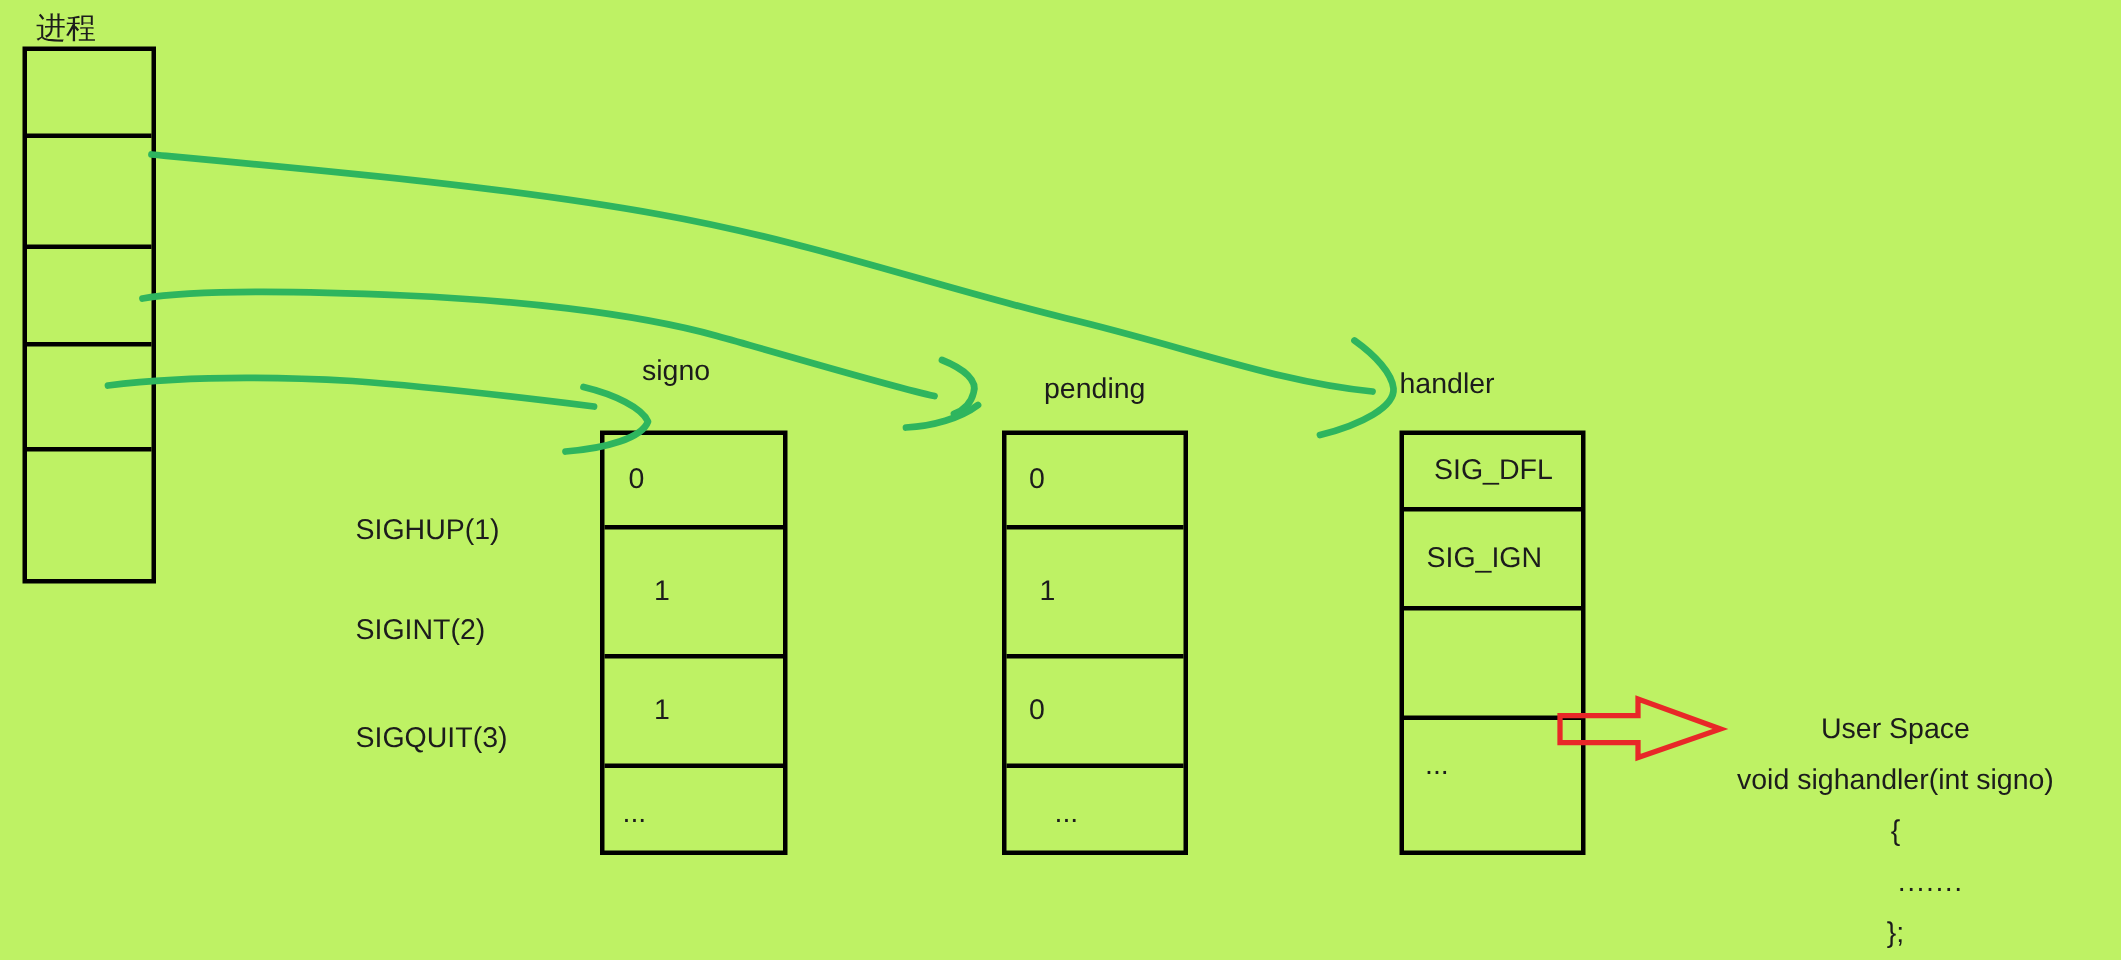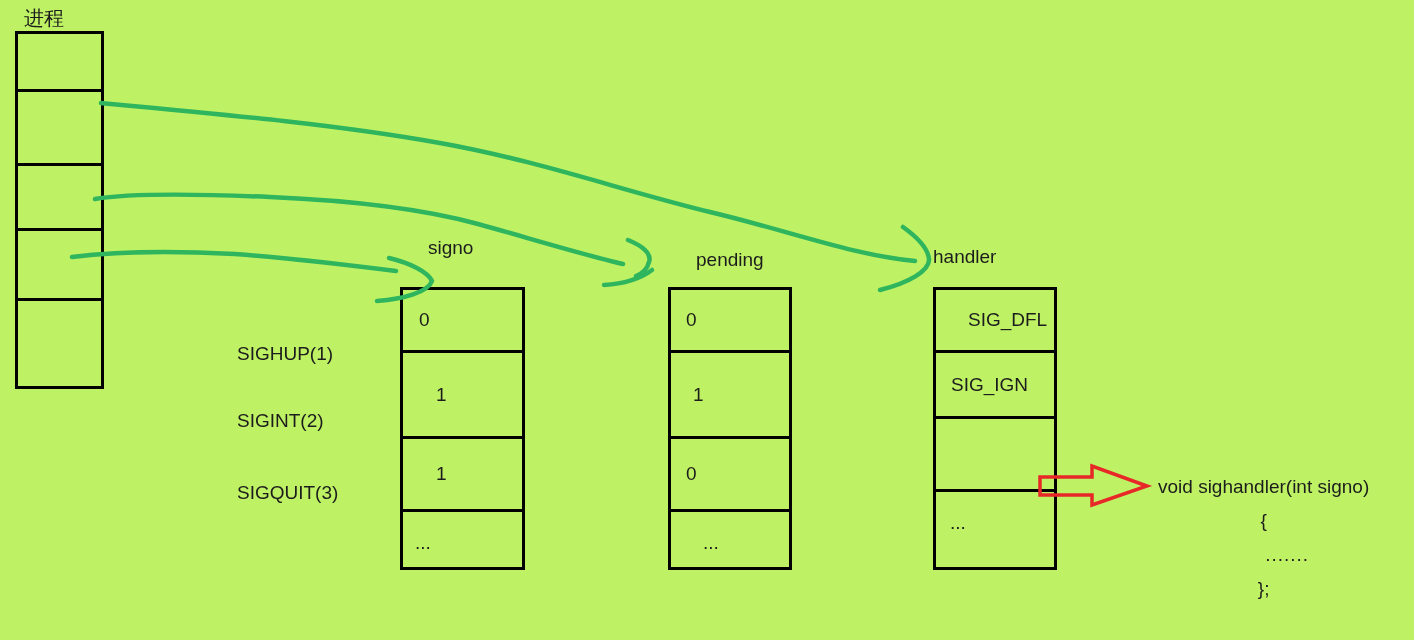--- a/index.html
+++ b/index.html
@@ -64,27 +64,28 @@
   </div>
 
   <div id="table-pending" class="abs sigtable">
     <div class="cell" style="height:60px; padding-left:15px">0</div>
     <div class="cell" style="height:86px; padding-left:22px">1</div>
     <div class="cell" style="height:73px; padding-left:15px">0</div>
     <div class="cell" style="height:64px; padding-left:32px">...</div>
   </div>
 
   <div id="table-handler" class="abs sigtable">
-    <div class="cell" style="height:60px; padding-left:32px">SIG_DFL</div>
+    <div class="cell" style="height:48px; padding-left:20px">SIG_DFL</div>
     <div class="cell" style="height:66px; padding-left:15px">SIG_IGN</div>
     <div class="cell" style="height:73px; padding-left:15px"></div>
     <div class="cell" style="height:64px; padding-left:14px">...</div>
   </div>
 
   <div id="user-space" class="abs">
+    <div>User Space</div>
     <div>void sighandler(int signo)</div>
     <div>{</div>
     <div class="indent">.......</div>
     <div>};</div>
   </div>
 
   <svg id="overlay" viewBox="0 0 1414 640" xmlns="http://www.w3.org/2000/svg">
     <g fill="none" stroke="#2eb55e" stroke-width="4.5" stroke-linecap="round" stroke-linejoin="round">
 
       <path d="M 101 103 C 230 115, 340 125, 440 143 C 540 161, 620 190, 710 212 C 790 231, 852 255, 915 261"></path>

